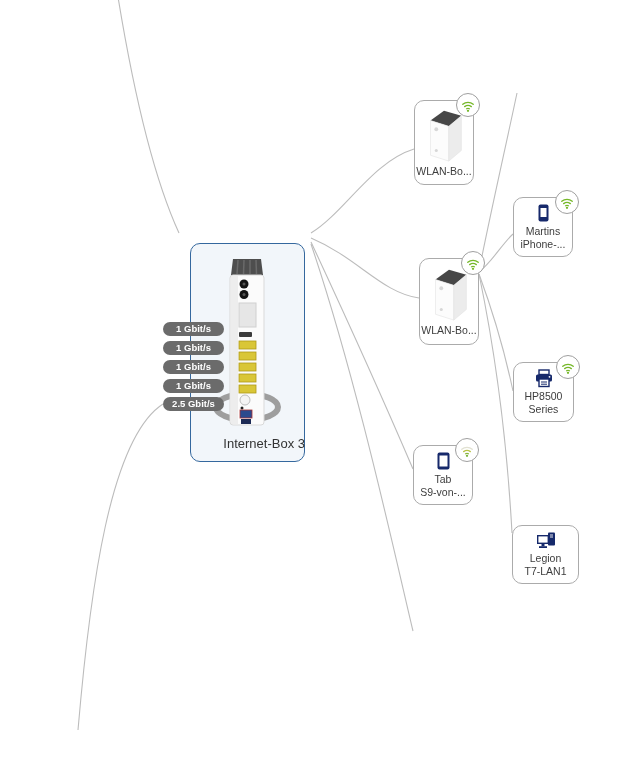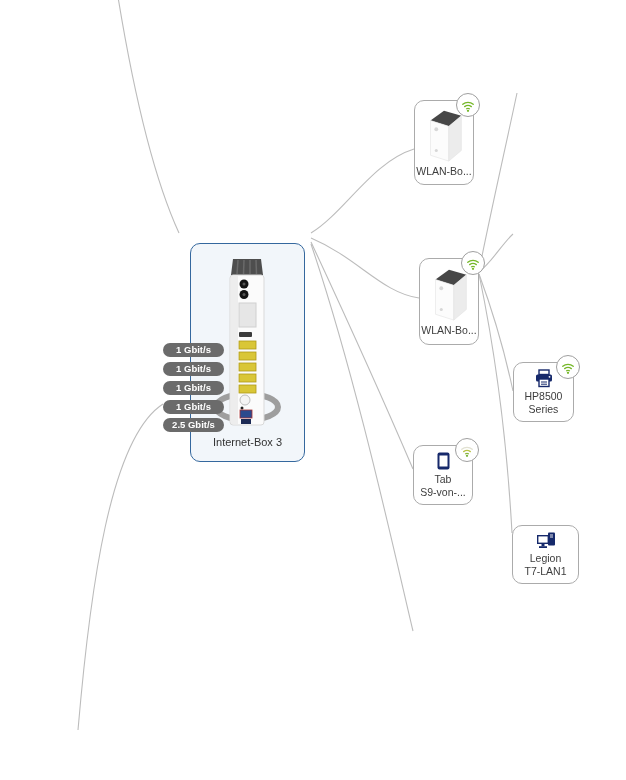--- a/index.html
+++ b/index.html
@@ -11,35 +11,35 @@
   #links{position:absolute;left:0;top:0;z-index:1;}
   #links path{stroke:#bcbcbc;stroke-width:1.1;fill:none;}
 
   
   .hub-box{
     position:absolute;left:190px;top:243px;width:115px;height:219px;
     box-sizing:border-box;border:1.5px solid #35689e;border-radius:10px;
     background:#f2f6fa;z-index:2;
   }
   .hub-label{
-    position:absolute;left:190px;top:436px;width:115px;text-align:center;
-    font-size:11px;color:#333;z-index:4;
+    position:absolute;left:190px;top:436px;width:115px;text-align:right;
+    font-size:13px;color:#333;z-index:4;
   }
   .router-img{position:absolute;left:202px;top:257px;z-index:3;}
 
   .wlan-pill{
     position:absolute;left:178px;top:229px;width:134px;height:19px;
     background:#6b6b6b;border-radius:9px;color:#fff;font-size:11px;
     font-weight:bold;text-align:center;line-height:19px;z-index:4;
     letter-spacing:.3px;
   }
   .port-pill{
     position:absolute;left:163px;width:61px;height:14px;background:#6b6b6b;
     border-radius:7px;color:#fff;font-size:9.5px;font-weight:600;
-    text-align:center;line-height:14px;z-index:4;margin-top:21px;
+    text-align:center;line-height:14px;z-index:4;
   }
 
   
   .card{
     position:absolute;box-sizing:border-box;background:#fff;
     border:1px solid #ababab;border-radius:10px;z-index:2;
     display:flex;flex-direction:column;align-items:center;
     justify-content:center;gap:2px;
   }
   .card-label{
@@ -121,20 +121,36 @@
     <svg width="44" height="56" viewBox="0 0 44 58">
       <polygon points="8,14 22,4 40,9 27,20" fill="#474747"></polygon>
       <polygon points="8,14 27,20 27,56 8,50" fill="#fcfcfc" stroke="#e2e2e2" stroke-width="0.6"></polygon>
       <polygon points="27,20 40,9 40,45 27,56" fill="#ececec" stroke="#e2e2e2" stroke-width="0.6"></polygon>
       <circle cx="14" cy="23" r="2" fill="#d7d7d7"></circle>
       <circle cx="14" cy="45" r="1.6" fill="#d7d7d7"></circle>
     </svg>
     <div class="card-label">WLAN-Bo...</div>
   </div>
 
+  <div class="card" style="left:513px;top:197px;width:60px;height:60px">
+    <span class="badge">
+      <svg width="18" height="16" viewBox="0 0 24 22">
+        <path d="M4.8 10 a11 11 0 0 1 14.4 0" stroke="#76b82a" stroke-width="1.8" fill="none" stroke-linecap="round"></path>
+        <path d="M7.4 13.2 a8 8 0 0 1 9.2 0" stroke="#76b82a" stroke-width="1.8" fill="none" stroke-linecap="round"></path>
+        <path d="M10 16.2 a4.2 4.2 0 0 1 4 0" stroke="#76b82a" stroke-width="1.8" fill="none" stroke-linecap="round"></path>
+        <circle cx="12" cy="19" r="1.6" fill="#76b82a"></circle>
+      </svg>
+    </span>
+    <svg width="13" height="19" viewBox="0 0 13 19">
+      <rect x="1.5" y="0.5" width="10" height="17" rx="2" fill="#16296b"></rect>
+      <rect x="3.5" y="4" width="6" height="9" fill="#fff"></rect>
+    </svg>
+    <div class="card-label">Martins
+iPhone-...</div>
+  </div>
 
   <div class="card" style="left:419px;top:258px;width:60px;height:87px">
     <span class="badge">
       <svg width="18" height="16" viewBox="0 0 24 22">
         <path d="M4.8 10 a11 11 0 0 1 14.4 0" stroke="#76b82a" stroke-width="1.8" fill="none" stroke-linecap="round"></path>
         <path d="M7.4 13.2 a8 8 0 0 1 9.2 0" stroke="#76b82a" stroke-width="1.8" fill="none" stroke-linecap="round"></path>
         <path d="M10 16.2 a4.2 4.2 0 0 1 4 0" stroke="#76b82a" stroke-width="1.8" fill="none" stroke-linecap="round"></path>
         <circle cx="12" cy="19" r="1.6" fill="#76b82a"></circle>
       </svg>
     </span>

